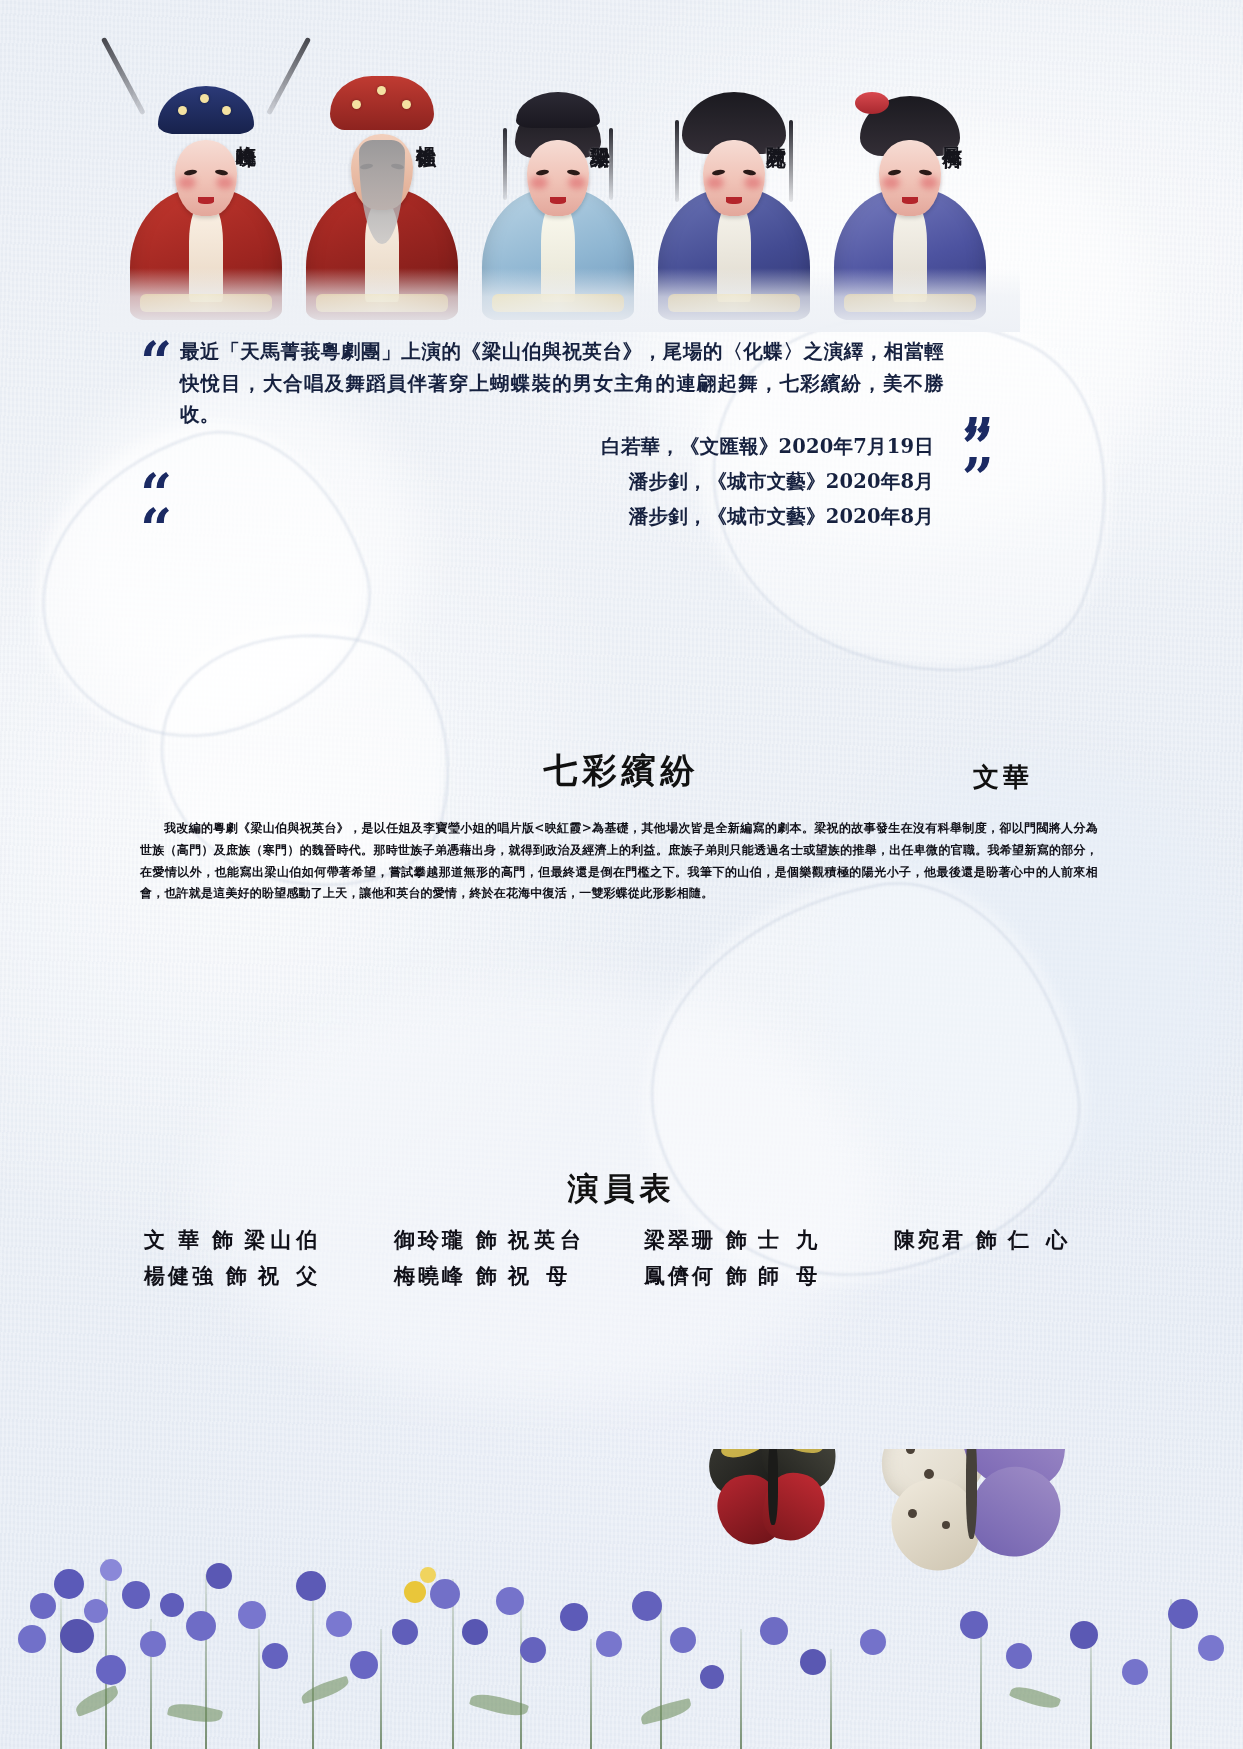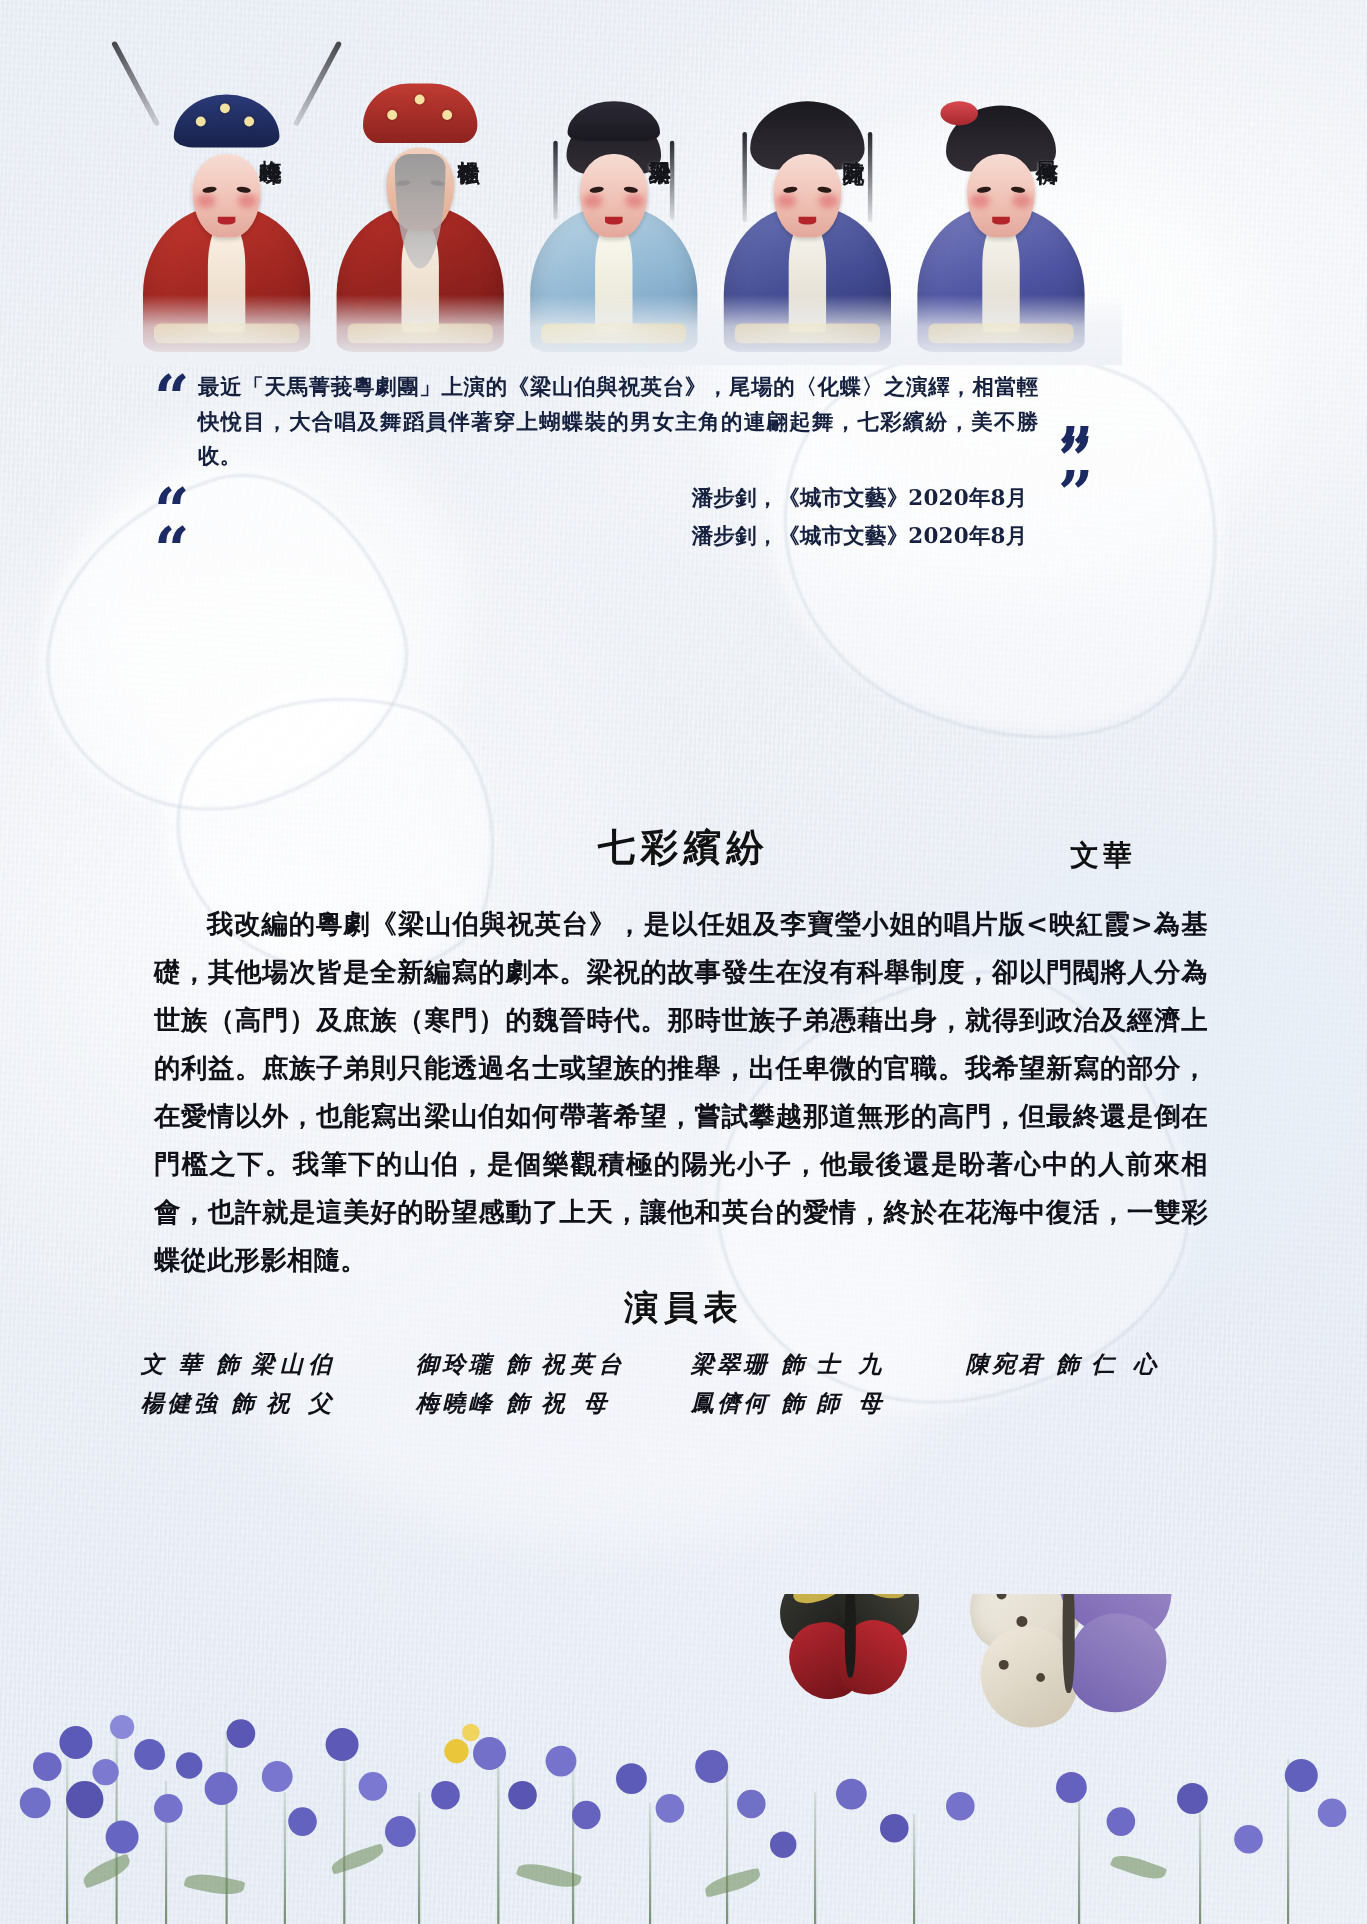--- a/index.html
+++ b/index.html
@@ -291,21 +291,21 @@
   }
   .essay {
     position: absolute;
     left: 140px;
     top: 818px;
     width: 958px;
   }
   .essay p {
     margin: 0 0 14px 0;
     text-indent: 2em;
-    font-size: 24px;
+    font-size: 12px;
     line-height: 1.82;
     color: #101018;
     text-align: justify;
     font-weight: 600;
     letter-spacing: 0.2px;
   }
 
   
   .castlist-title {
     position: absolute;
@@ -313,24 +313,23 @@
     top: 1168px;
     width: 1243px;
     text-align: center;
     font-size: 31px;
     font-weight: 700;
     letter-spacing: 5px;
     color: #111;
   }
   .castlist {
     position: absolute;
-    left: 128px;
+    left: 144px;
     top: 1226px;
     width: 1000px;
-    font-style: italic;
   }
   .cast-row {
     display: flex;
     margin-bottom: 8px;
   }
   .cast-cell {
     width: 25%;
     display: flex;
     align-items: baseline;
     font-size: 21px;
@@ -500,20 +499,21 @@
 
 </div>
 <div class="cast-fade"></div>
 
 <div class="quotes">
 
   <div class="quote-block">
     <span class="qmark open">“</span>
     <span class="qmark close" style="bottom:-6px;right:6px;">”</span>
     <p class="quote-text">最近「天馬菁莪粵劇團」上演的《梁山伯與祝英台》，尾場的〈化蝶〉之演繹，相當輕快悅目，大合唱及舞蹈員伴著穿上蝴蝶裝的男女主角的連翩起舞，七彩繽紛，美不勝收。</p>
+    <p class="quote-src">白若華，《文匯報》2020年7月19日</p>
   </div>
 
   <div class="quote-block" style="margin-top:-6px;">
     <span class="qmark open">“</span>
     <span class="qmark close" style="bottom:20px;right:6px;">”</span>
     <p class="quote-src">潘步釗，《城市文藝》2020年8月</p>
   </div>
 
   <div class="quote-block" style="margin-top:-6px;">
     <span class="qmark open">“</span>

